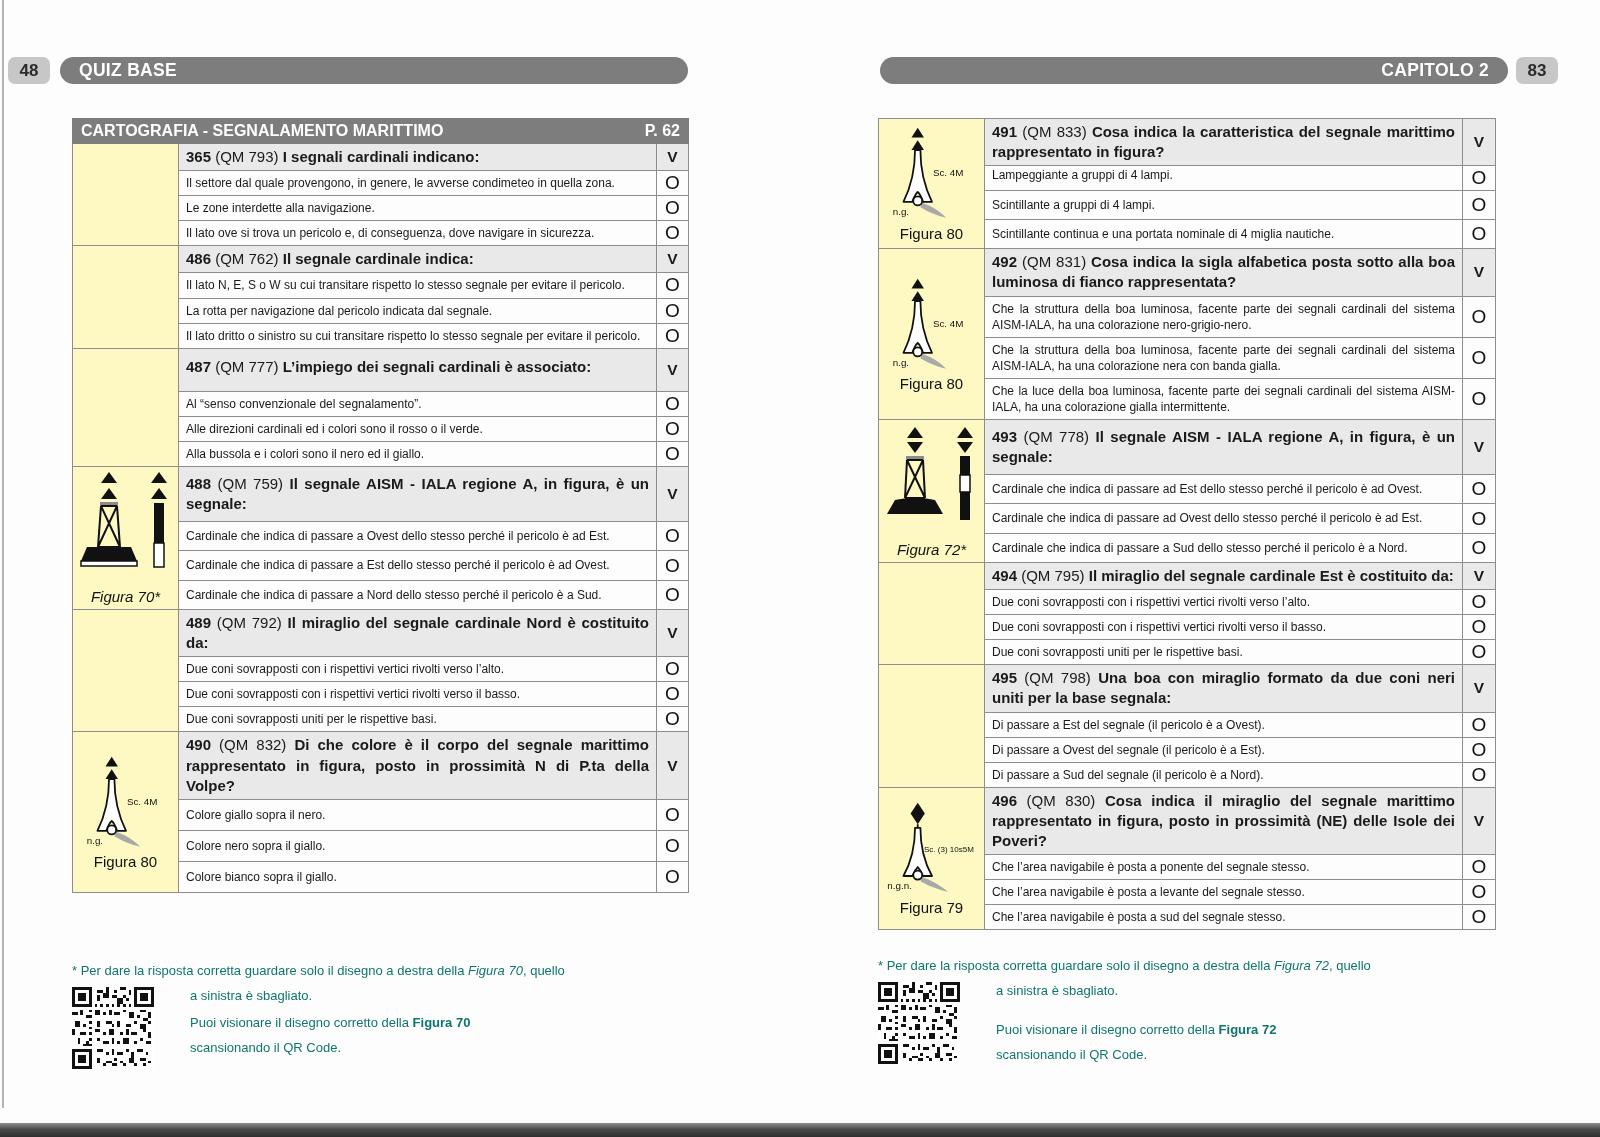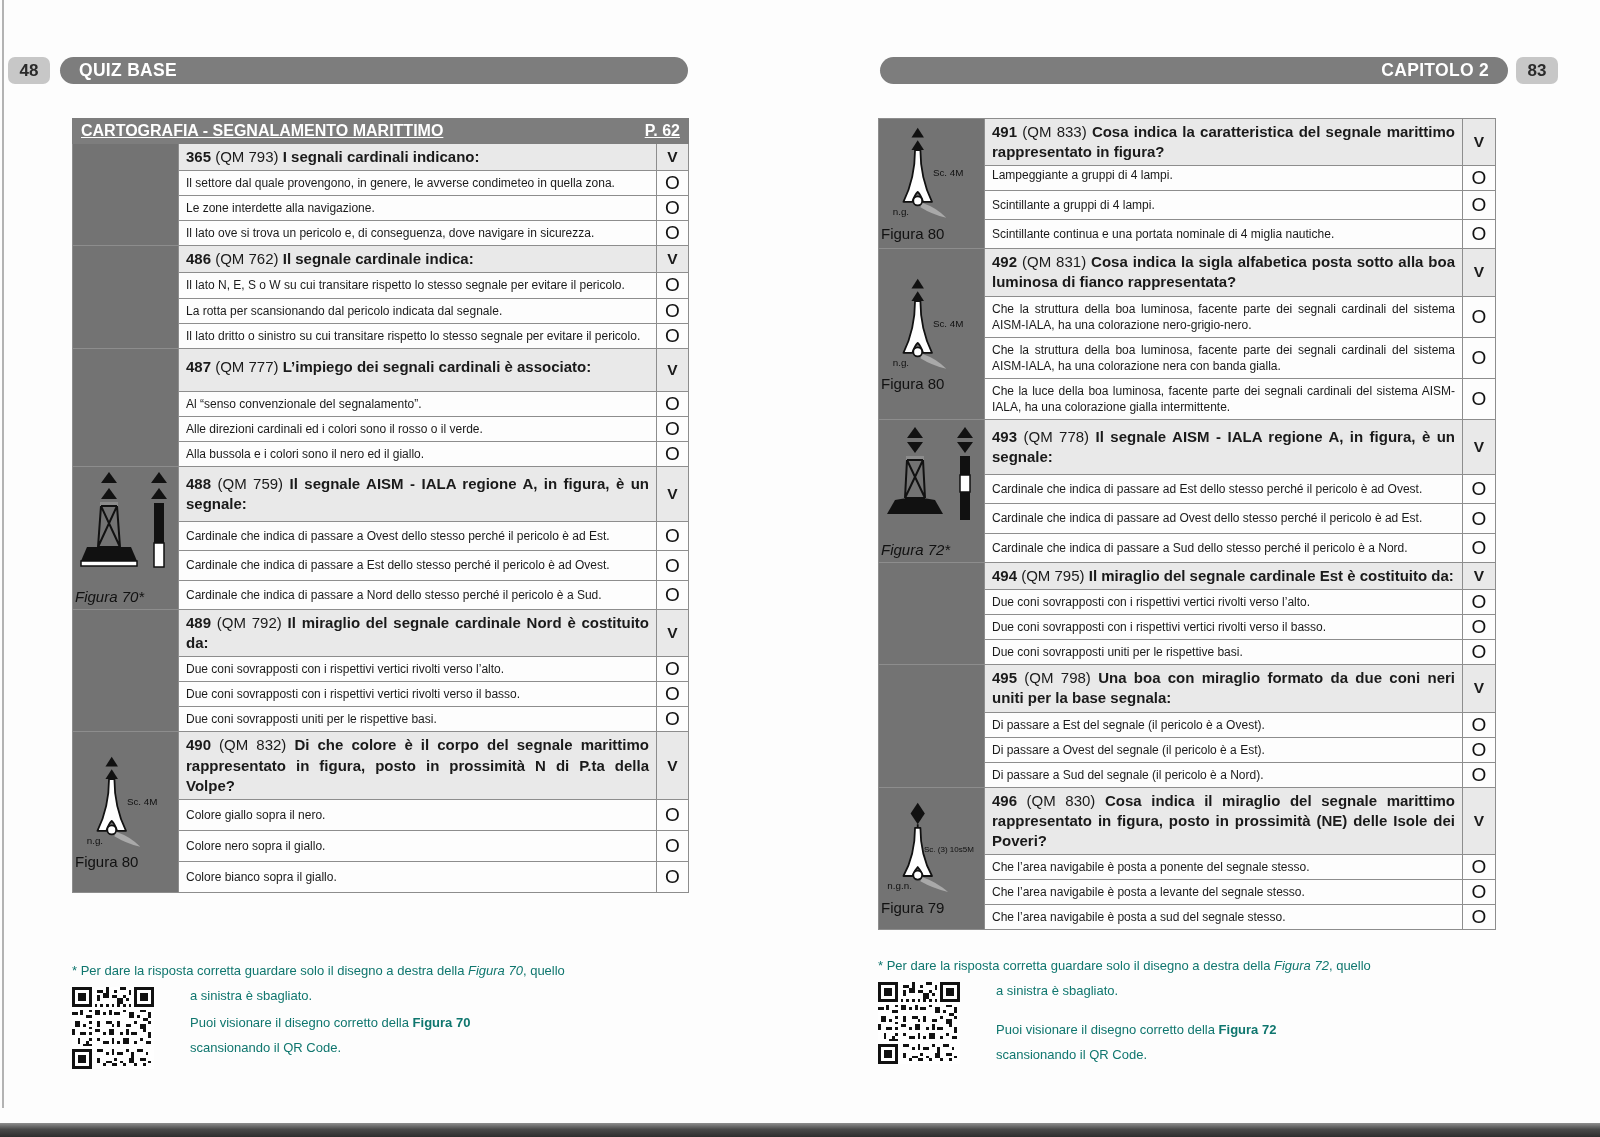--- a/index.html
+++ b/index.html
@@ -22,27 +22,27 @@
   #hbar-left{left:60px;width:628px;padding-left:19px;}
   #hbar-right{left:880px;width:628px;justify-content:flex-end;padding-right:19px;}
 
   
   .twrap{position:absolute;}
   #twrap-left{left:72px;top:118px;width:617px;}
   #twrap-right{left:878px;top:118px;width:618px;}
   table.qt{border-collapse:collapse;width:100%;table-layout:fixed;}
   .qt td{border:1px solid #8d8d8d;vertical-align:middle;}
   td.sec{background:#7d7d7d;color:#fff;font-weight:bold;font-size:16px;padding:3px 8px;border:1px solid #7d7d7d;}
-  .sec-in{display:flex;justify-content:space-between;align-items:flex-end;text-decoration:underline;}
+  .sec-in{display:flex;justify-content:space-between;align-items:flex-end;}
   td.qh{background:#e9e9e9;font-size:15px;padding:3px 7px;line-height:1.34;text-align:justify;}
   .b{font-weight:bold;}
   td.vc{background:#e9e9e9;font-weight:bold;font-size:15.5px;text-align:center;}
   td.ac{font-size:12px;padding:4px 7px;line-height:1.34;text-align:justify;margin-left:28px;}
   td.oc{font-size:19px;text-align:center;color:#111;}
-  td.fc{padding:4px 2px;background:#737373;}
+  td.fc{text-align:center;padding:4px 2px;background:#fef9c3;}
   .figsvg{width:100px;display:block;margin:0 auto;}
   .figsvg.wide{width:104px;}
   .figcap{font-size:15px;margin-top:5px;color:#111;}
   .it{font-style:italic;}
   svg text{font-family:"Liberation Sans","DejaVu Sans",sans-serif;fill:#111;}
   .flab{font-size:11px;}
   .flab-sm{font-size:9px;}
 
   
   .fn{position:absolute;font-size:13px;line-height:1.35;color:#0f766e;}
@@ -124,21 +124,21 @@
 <tr>
   <td class="fc" rowspan="4"></td>
   <td class="qh"><span class="b">486</span> <span>(QM 762)</span> <span class="b">Il segnale cardinale indica:</span></td>
   <td class="vc">V</td>
 </tr>
 <tr>
           <td class="ac">Il lato N, E, S o W su cui transitare rispetto lo stesso segnale per evitare il pericolo.</td>
           <td class="oc">O</td>
         </tr>
 <tr>
-          <td class="ac">La rotta per scansionando dal pericolo indicata dal segnale.</td>
+          <td class="ac">La rotta per navigazione dal pericolo indicata dal segnale.</td>
           <td class="oc">O</td>
         </tr>
 <tr>
           <td class="ac">Il lato dritto o sinistro su cui transitare rispetto lo stesso segnale per evitare il pericolo.</td>
           <td class="oc">O</td>
         </tr>
 
 <tr>
   <td class="fc" rowspan="4"></td>
   <td class="qh" style="padding-top:8px;padding-bottom:14px"><span class="b">487</span> <span>(QM 777)</span> <span class="b">L’impiego dei segnali cardinali è associato:</span></td>

